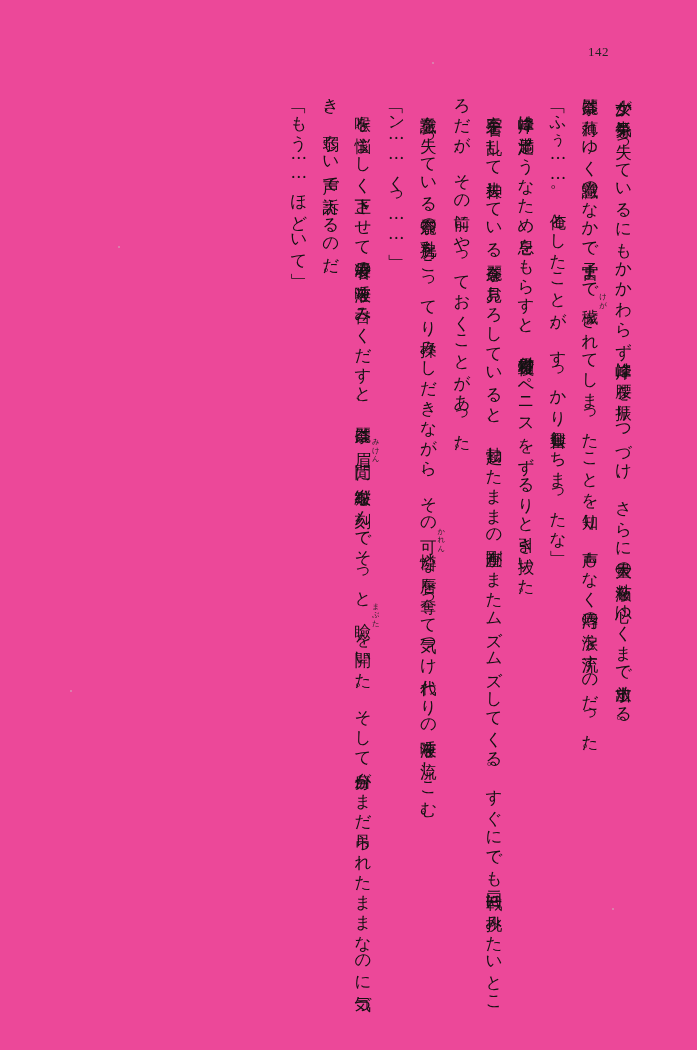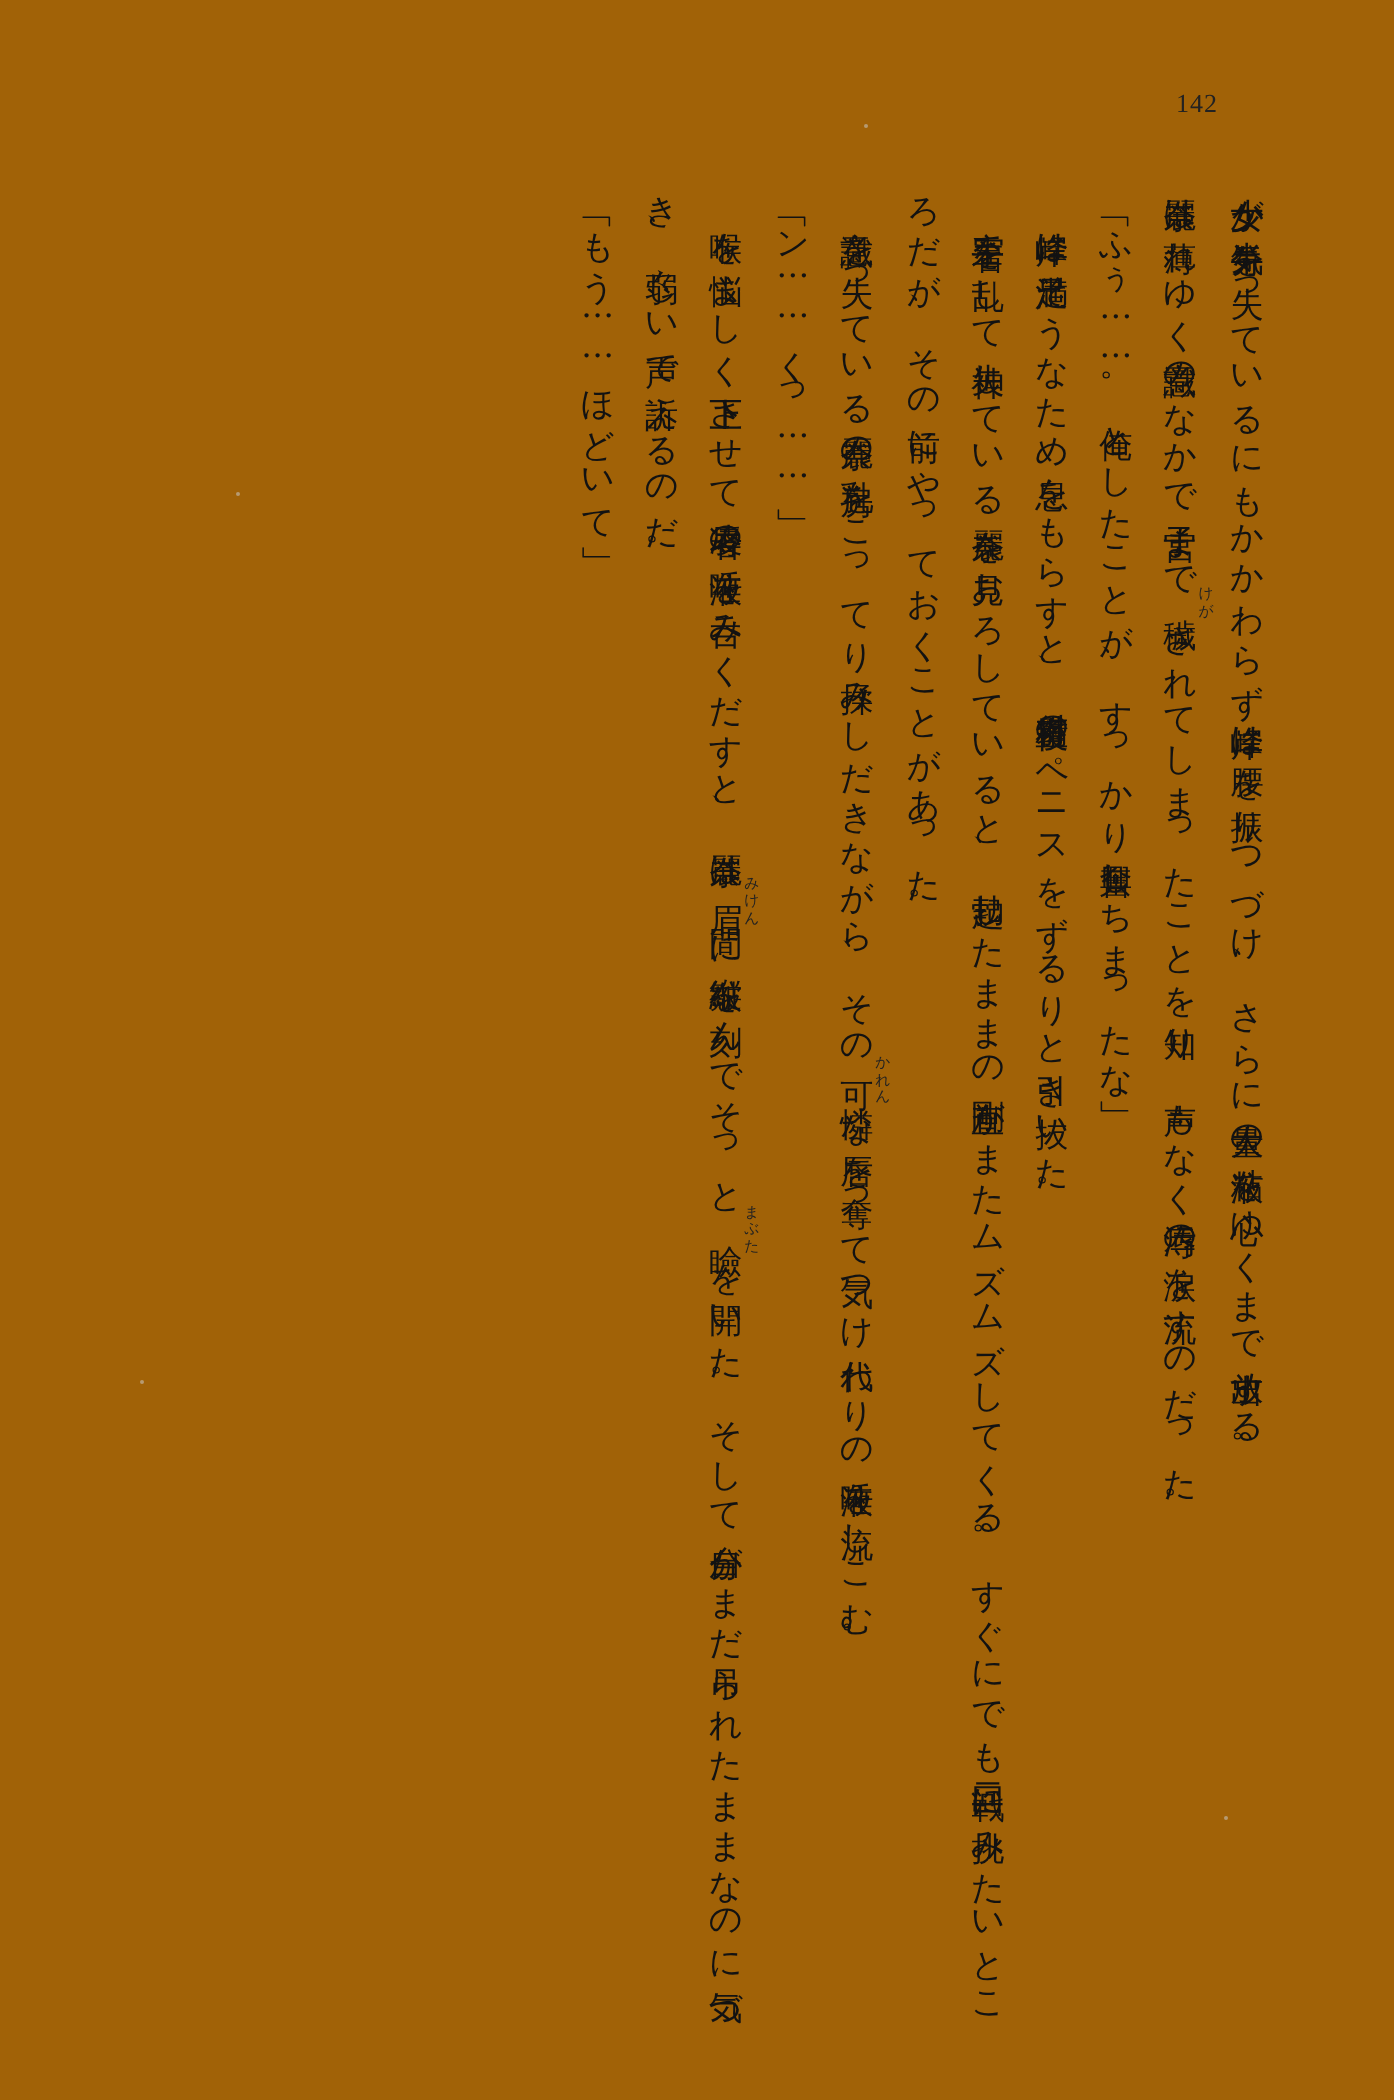--- a/index.html
+++ b/index.html
@@ -12,21 +12,21 @@
     height: 1050px;
     position: relative;
     font-family: "Liberation Serif", "DejaVu Serif", serif;
     color: #111111;
     overflow: hidden;
   }
 
   #page {
     position: absolute;
     inset: 0;
-    background: #a16207;
+    background: #ec4899;
   }
 
   
   #page-number {
     position: absolute;
     top: 44px;
     right: 88px;
     font-size: 13px;
     letter-spacing: 0.5px;
     color: #222;

